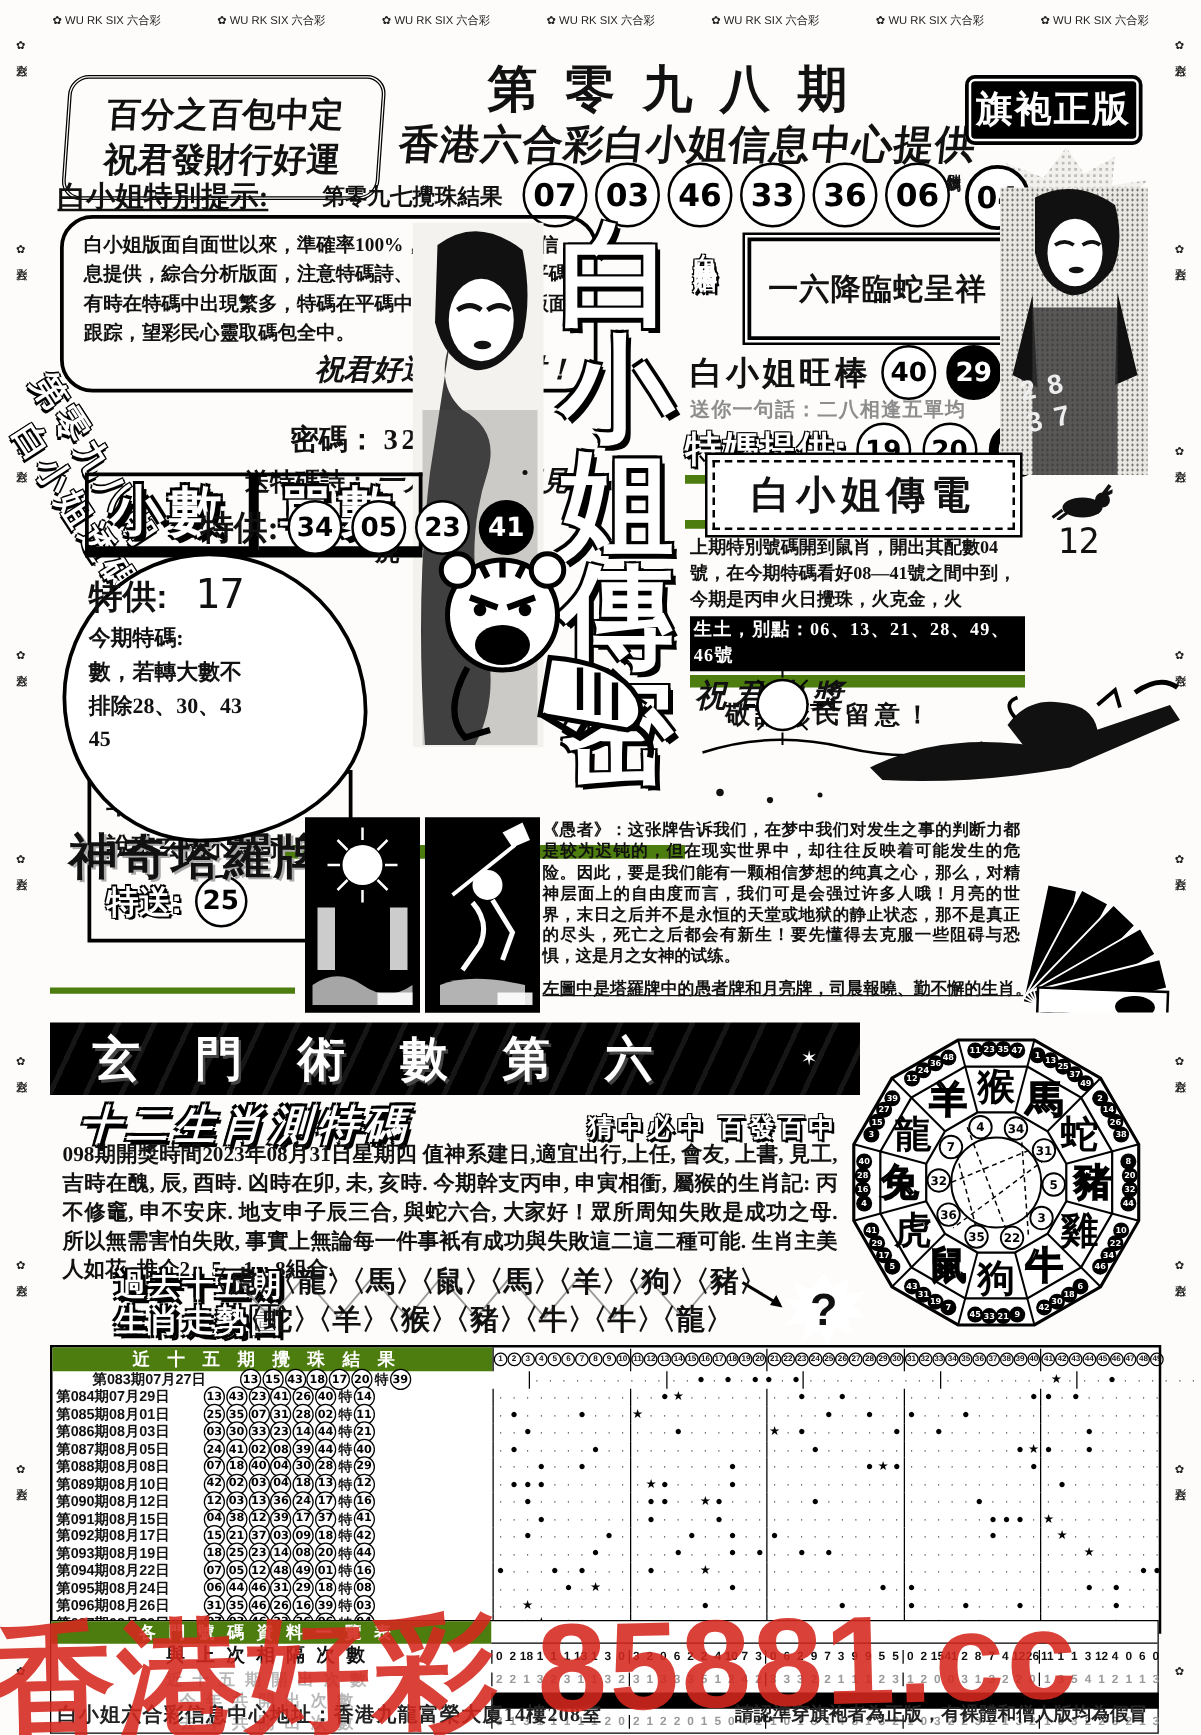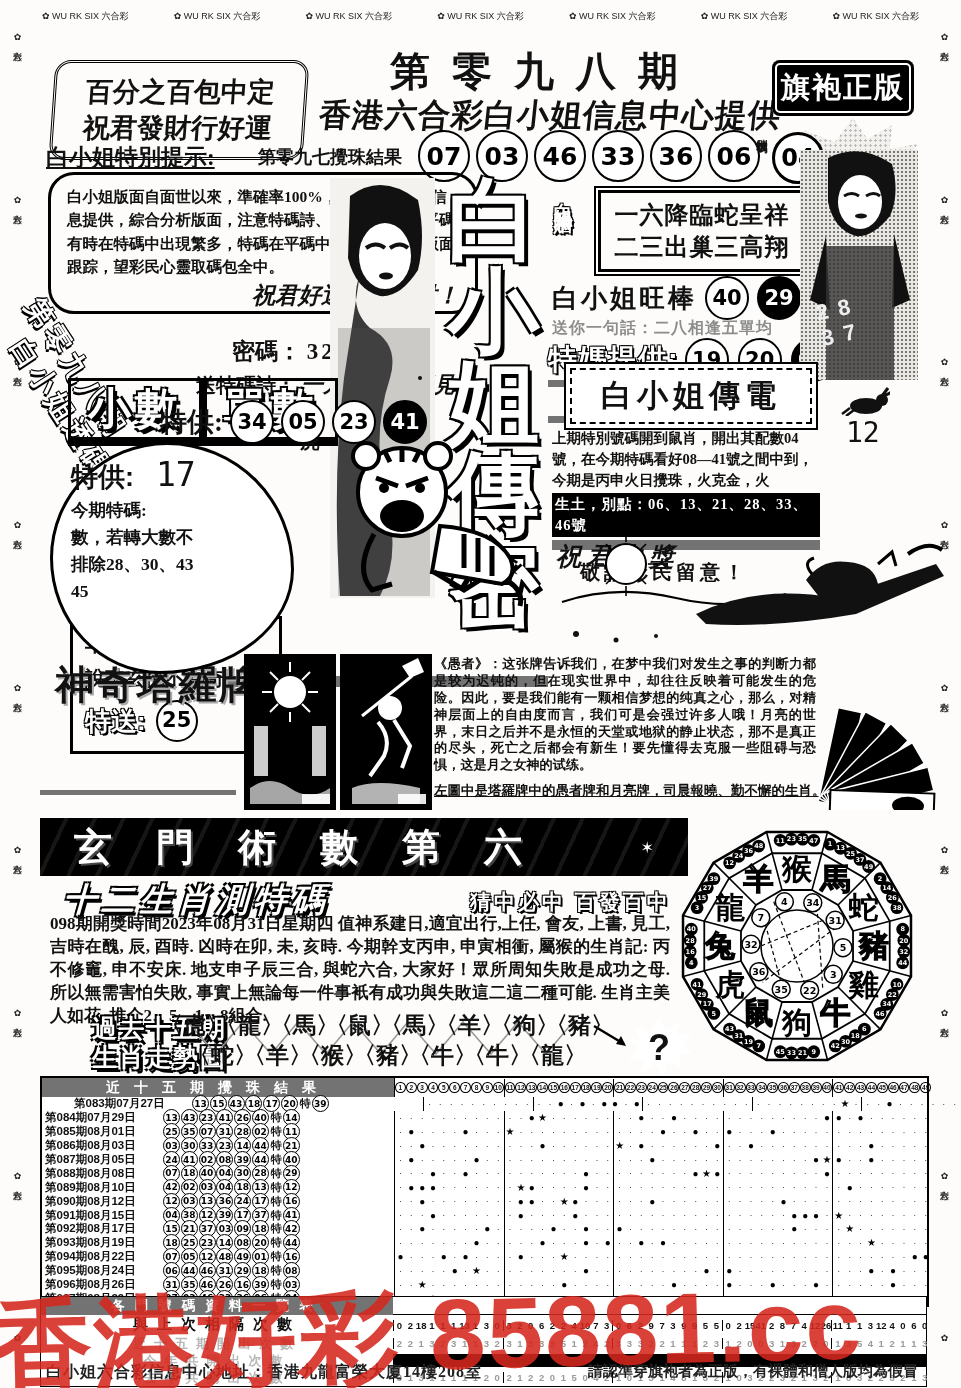--- a/index.html
+++ b/index.html
@@ -6,21 +6,21 @@
   #page{position:relative;width:961px;height:1388px;background:#fdfcfa;margin:0 auto;
         font-family:"Liberation Sans","DejaVu Sans",sans-serif;color:#111;overflow:hidden;}
   .abs{position:absolute;}
   .serif{font-family:"Liberation Serif","DejaVu Serif",serif;}
   .b{font-weight:bold;}
   .outline{color:#fff;text-shadow:-2px -2px 0 #000,2px -2px 0 #000,-2px 2px 0 #000,2px 2px 0 #000,4px 4px 0 #000;}
   .outline-sm{color:#fff;text-shadow:-1px -1px 0 #000,1px -1px 0 #000,-1px 1px 0 #000,1px 1px 0 #000,2px 2px 0 #000;}
   .num{display:inline-flex;align-items:center;justify-content:center;border:2.5px solid #000;border-radius:50%;
        background:#fff;color:#000;font-weight:bold;font-family:"DejaVu Sans",sans-serif;}
   .num.dark{background:#000;color:#fff;}
-  .bar{background:#737373;}
+  .bar{background:#4d7c0f;}
   .strip{display:flex;justify-content:space-between;align-items:center;color:#222;font-size:9px;white-space:nowrap;overflow:hidden;}
   .vstrip{display:flex;flex-direction:column;justify-content:space-between;align-items:center;font-size:9px;color:#222;overflow:hidden;}
   .vstrip span{writing-mode:vertical-rl;}
   .cloud{border:3px solid #000;border-radius:48% 52% 55% 45% / 50% 55% 45% 50%;}
   .hrow{display:flex;align-items:center;height:13.9px;}
   .hlabel{width:118px;font-size:11.5px;font-weight:bold;letter-spacing:0;flex:none;padding-left:3px;}
   .mini{width:15px;height:15px;font-size:9px;border-width:1px;flex:none;margin-right:.8px;}
   .gridrow{display:flex;flex:none;}
   .gcell{width:10.87px;height:13.9px;flex:none;display:flex;align-items:center;justify-content:center;font-size:9px;color:#333;}
   .gcell.gb{border-left:1.5px solid #000;}
@@ -152,21 +152,20 @@
       <div class="b outline" style="font-size: 92px; line-height: 0.99; font-family: &quot;Liberation Serif&quot;, serif;">白</div>
       <div class="b outline" style="font-size: 92px; line-height: 0.99; font-family: &quot;Liberation Serif&quot;, serif;">小</div>
       <div class="b outline" style="font-size: 92px; line-height: 0.99; font-family: &quot;Liberation Serif&quot;, serif;">姐</div>
       <div class="b outline" style="font-size: 92px; line-height: 0.99; font-family: &quot;Liberation Serif&quot;, serif;">傳</div>
       <div class="b outline" style="font-size: 92px; line-height: 0.99; font-family: &quot;Liberation Serif&quot;, serif;">密</div>
     </div>
 
   <div class="abs b outline-sm" style="left:552px;top:188px;width:24px;font-size:19px;writing-mode:vertical-rl;letter-spacing:3px;">白小姐恭贈</div>
   <div class="abs b" style="left:598px;top:190px;width:202px;height:76px;border:3px solid #000;box-shadow:0 0 0 2px #fff,0 0 0 4px #000;display:flex;flex-direction:column;align-items:center;justify-content:center;font-size:24px;letter-spacing:1px;">
     <span>一六降臨蛇呈祥</span>
-    <span>二三出巢三高翔</span>
   </div>
   <div class="abs" style="left:552px;top:276px;display:flex;align-items:center;gap:8px;">
     <span class="serif b" style="font-size:26px;letter-spacing:3px;">白小姐旺棒</span>
     <span id="wangbang-nums" style="display:flex;gap:8px;">
         <span class="num" style="height: 40px; width: 40px; font-size: 21px;">40</span>
         <span class="num dark" style="height: 40px; width: 40px; font-size: 21px;">29</span>
       </span>
   </div>
   <div class="abs b faint" style="left:552px;top:318px;font-size:16px;color:#8d8d8d;letter-spacing:1px;">送你一句話：二八相逢五單均</div>
   <div class="abs" style="left:548px;top:338px;display:flex;align-items:center;gap:6px;">
@@ -191,21 +190,21 @@
       <rect x="26" y="96" width="68" height="134" fill="#333" opacity=".8"></rect>
     </svg>
     <div class="abs b" style="left:18px;top:140px;color:#eee;font-size:22px;letter-spacing:10px;transform:rotate(-12deg);">28 37</div>
   </div>
 
   <div class="abs b" style="left:570px;top:368px;width:238px;height:52px;border:2px dashed #000;box-shadow:0 0 0 4px #fff,0 0 0 6px #000;display:flex;align-items:center;justify-content:center;font-size:31px;letter-spacing:5px;background:#fff;z-index:4;">
     <span>白小姐傳電</span>
   </div>
   <div class="abs serif b" style="left:552px;top:428px;width:268px;font-size:14.5px;line-height:1.45;">
     <span>上期特別號碼開到鼠肖，開出其配數04號，在今期特碼看好08—41號之間中到，今期是丙申火日攪珠，火克金，火</span>
-    <div style="background:#000;color:#fff;padding:1px 3px;margin-top:2px;letter-spacing:1px;">生土，別點：06、13、21、28、33、46號</div>
+    <div style="background:#000;color:#fff;padding:1px 3px;margin-top:2px;letter-spacing:1px;">生土，別點：06、13、21、28、49、46號</div>
     <div class="bar" style="height:10px;margin-top:3px;"></div>
     <div style="font-size:20px;letter-spacing:4px;margin:8px 0 0 28px;">敬請彩民留意！</div>
   </div>
   <div class="abs serif b" style="left:556px;top:540px;font-size:25px;font-style:italic;letter-spacing:6px;">祝君中獎</div>
 
   <div class="abs" style="left:838px;top:386px;">
     <svg width="52" height="30" viewBox="0 0 52 30">
       <ellipse cx="28" cy="20" rx="16" ry="8" fill="#111"></ellipse>
       <circle cx="44" cy="14" r="6" fill="#111"></circle>
       <path d="M44 10 L50 2 M46 10 L54 6" stroke="#111" stroke-width="3"></path>

